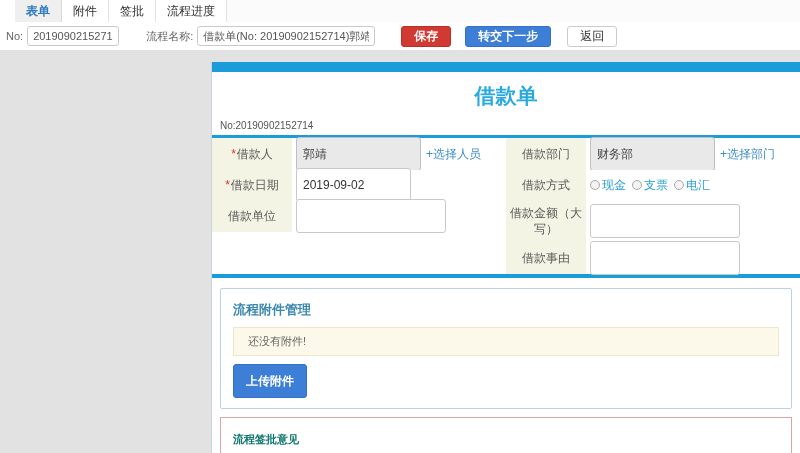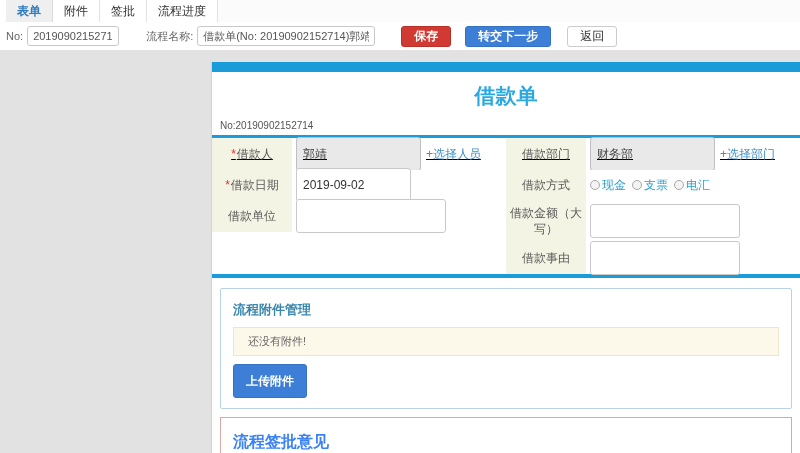--- a/index.html
+++ b/index.html
@@ -1,20 +1,20 @@
 <!DOCTYPE html>
 <html><head>
 <meta charset="utf-8">
 <style>
   * { margin:0; padding:0; box-sizing:border-box; }
   html,body { width:800px; height:453px; overflow:hidden; background:#fff;
     font-family:"Liberation Sans","DejaVu Sans",sans-serif; }
 
   
-  .tabbar { position:absolute; top:0; left:6px; right:0; height:28px;
+  .tabbar { position:absolute; top:0; left:15px; right:0; height:28px;
     background:#fbfbfb; border-bottom:1px solid #d9d9d9; display:flex; }
   .tab { height:22px; padding:0 11px; display:flex; align-items:center;
     font-size:12px; color:#333; background:#fff; border-right:1px solid #e2e2e2;
     cursor:pointer; }
   .tab.active { background:#efefef; color:#2e7bbf; font-weight:bold;
     border-right:1px solid #d9d9d9; }
 
   
   .cmdbar { position:absolute; top:22px; left:0; right:0; height:28px;
     background:#fff; display:flex; align-items:center; padding:0 6px; }
@@ -41,21 +41,21 @@
     color:#2aa9e0; padding:10px 0 8px 0; }
   .doc-meta { position:relative; height:17px; font-size:10px; color:#555; }
   .doc-meta .no { position:absolute; left:8px; top:2px; }
   .divider { height:3px; background:#1a9cd8; }
   .divider-thick { height:4px; background:#1a9cd8; }
 
   
   .form-grid { display:flex; }
   .form-col { width:50%; display:flex; flex-direction:column; }
   .form-row { display:flex; }
-  .r1 { height:32px;text-decoration:underline; } .r2 { height:30px; } .r3 { height:42px; } .r4 { height:32px; }
+  .r1 { height:32px; } .r2 { height:30px; } .r3 { height:42px; } .r4 { height:32px; }
   .lbl-cell { width:80px; background:#f4f4e4; display:flex; align-items:center;
     justify-content:center; text-align:center; font-size:12px; color:#5a5a5a;
     padding:2px 3px; line-height:16px; }
   .req { color:#e03030; margin-right:1px; }
   .fld-cell { flex:1; display:flex; align-items:center; padding:0 4px; background:#fff; }
   .fld-cell input { height:22px; border:1px solid #c9c9c9; border-radius:3px;
     font-size:12px; color:#333; padding:16px 6px; background:#fff; }
   .fld-cell input.ro { background:#e9e9e9; border-color:#bfbfbf; color:#444; }
   .w-name { width:125px; } .w-date { width:115px; } .w-wide { width:150px; }
   .pick-link { font-size:12px; color:#3f8fc5; margin-left:5px; cursor:pointer; white-space:nowrap; }
@@ -69,21 +69,21 @@
     border-radius:2px; padding:8px 12px 10px 12px; background:#fff; }
   .attach-heading { font-size:13px; font-weight:bold; color:#3a87ad; padding-top:4px; }
   .attach-alert { margin-top:8px; background:#fdf9ea; border:1px solid #f0e6cb;
     padding:6px 14px; font-size:11px; color:#666; }
   .btn-upload { margin-top:8px; display:inline-flex; align-items:center; height:16px;
     padding:16px 12px; background:#3d7fd6; border:1px solid #3572c2; color:#fff;
     font-size:12px; font-weight:bold; border-radius:3px; cursor:pointer; }
 
   .approve-panel { margin:8px 8px 0 8px; border:1px solid #d8a7a7;
     padding:8px 12px; background:#fff; height:300px; }
-  .approve-heading { font-size:16px; font-weight:bold; color:#3b82f6; padding-top:6px; }
+  .approve-heading { font-size:11px; font-weight:bold; color:#0f766e; padding-top:6px; }
 
   
   .editor { margin-top:12px; border:1px solid #c9c9c9; }
   .editor-toolbar { background:#fafafa; border-bottom:1px solid #d8d8d8;
     padding:3px 6px; display:flex; align-items:center; height:26px; }
 </style>
 </head>
 <body>
 
 <div class="tabbar">

